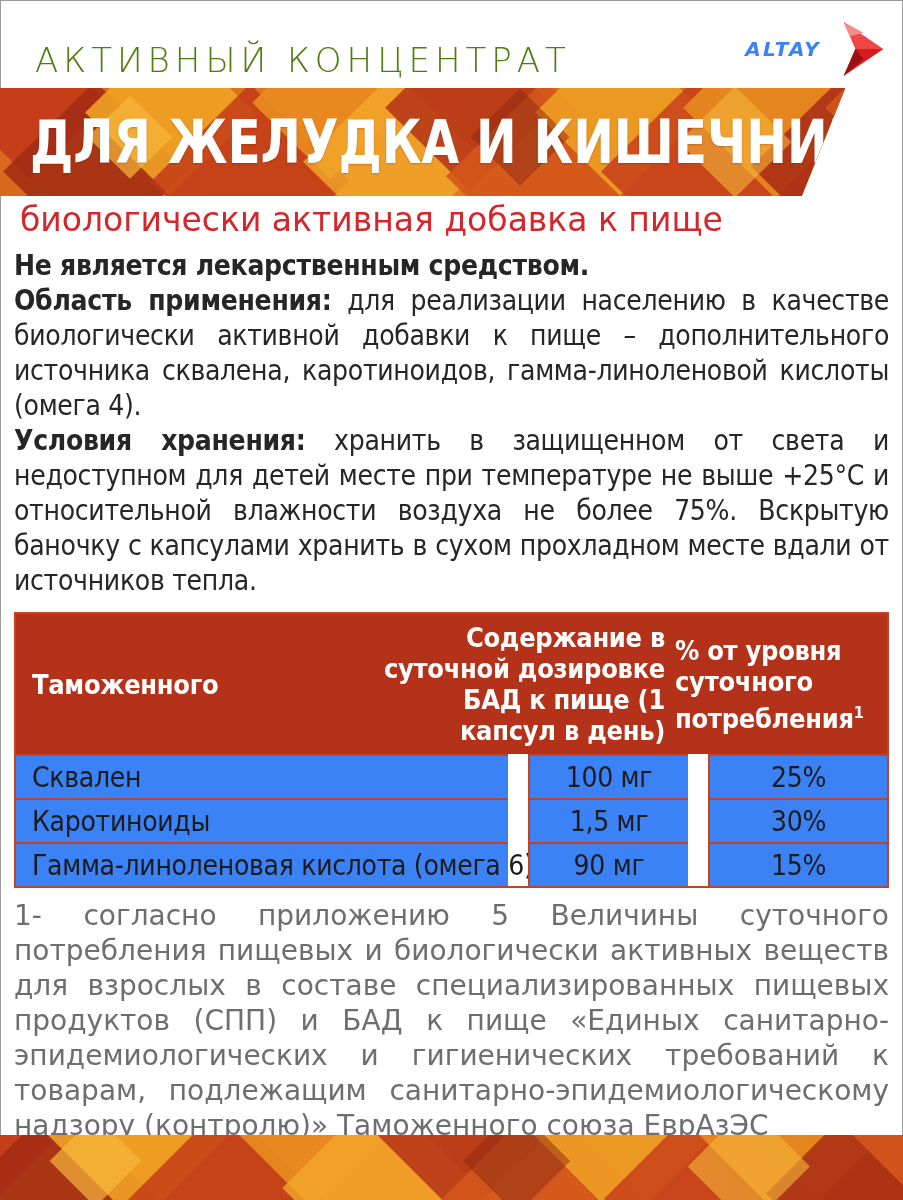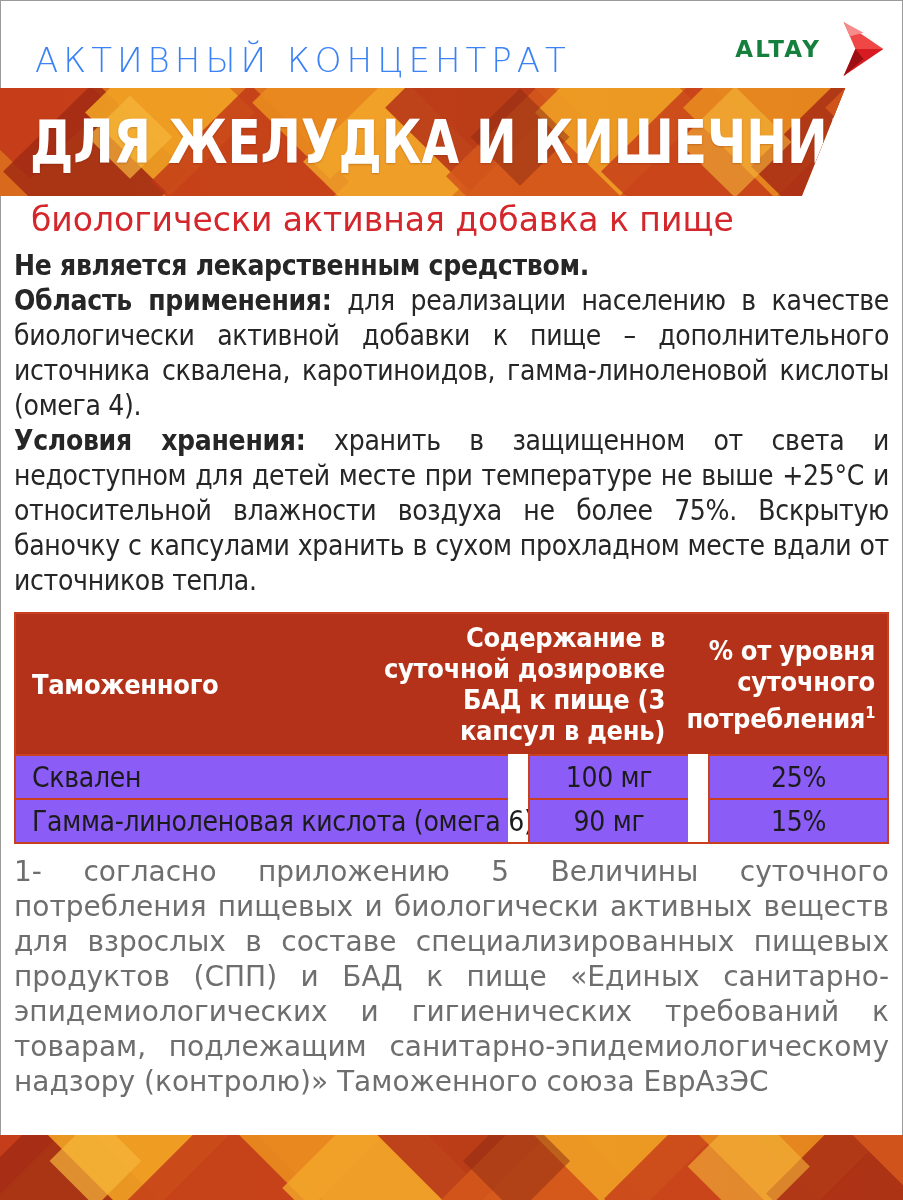--- a/index.html
+++ b/index.html
@@ -8,74 +8,74 @@
     background:#ffffff; overflow:hidden;
     box-shadow: inset 0 0 0 1px #9b9b9b;
     font-family:"DejaVu Sans", "Liberation Sans", sans-serif;
     color:#262626;
   }
   .cond { font-stretch: condensed; letter-spacing:-0.3px; }
 
   
   .hdr-title {
     position:absolute; top:40px; left:35px;
-    font-size:34px; font-weight:300; letter-spacing:5px; color:#3b82f6;
+    font-size:34px; font-weight:300; letter-spacing:5px; color:#4d7c0f;
     white-space:nowrap;
     text-align:center;
   }
   .brand {
     position:absolute; top:18px; right:16px;
     display:flex; align-items:center; gap:10px;
   }
   .brand-text { text-align:left; }
   .brand-line {
-    font-weight:700; font-size:23px; letter-spacing:2.2px; color:#15803d;
-    line-height:31px; white-space:nowrap;
+    font-weight:700; font-size:20px; letter-spacing:2.2px; color:#3b82f6;
+    line-height:31px; white-space:nowrap;font-style:italic;
   }
   .brand-arrow { width:56px; height:62px; flex:0 0 auto; }
 
   
   .banner {
     position:absolute; top:88px; left:0; width:903px; height:108px;
     clip-path: polygon(0 0, 93.6% 0, 88.8% 100%, 0 100%);
   }
   .banner svg { display:block; width:100%; height:100%; }
   .banner-title {
     position:absolute; left:30px; top:50%;
     transform: translateY(-50%) scaleX(0.9); transform-origin:0 50%;
     font-size:60px; font-weight:700; color:#ffffff;
     white-space:nowrap; font-stretch:condensed;
     text-shadow:0 1px 2px rgba(90,20,0,.25);
   }
   .banner-subtitle {
-    position:absolute; top:200px; left:31px;
+    position:absolute; top:200px; left:20px;
     font-size:33px; color:#d4262b; white-space:nowrap;
   }
 
   
   .content { position:absolute; top:248px; left:14px; width:875px; }
   .content p { margin:0; text-align:justify; font-size:28px; line-height:35px; }
   .content p b { font-weight:700; }
   .disclaimer { text-align:left; font-weight:700; }
 
   
   .ntable { margin:14px 0 10px 0; border:2px solid #c84020; }
   .thead {
     background:#b43219; color:#ffffff; display:flex; align-items:stretch;
     padding:8px 12px 8px 16px;
   }
   .th { font-weight:700; font-size:27px; line-height:31px; }
   .th1 { flex:1; align-self:center; text-align:left; }
   .th2 { width:305px; text-align:right; align-self:center; }
-  .th3 { width:200px; text-align:right; align-self:center; padding-left:10px; }
+  .th3 { width:200px; text-align:left; align-self:center; padding-left:10px; }
   .th3 sup { font-size:60%; }
   .trow { display:grid; grid-template-columns:492px 180px 1fr; }
   .trow > div {
     border-top:2px solid #c84020; display:flex; align-items:center;
-    font-size:28px; color:#1b1b1b; min-height:42px; background:#8b5cf6;
+    font-size:28px; color:#1b1b1b; min-height:42px; background:#3b82f6;
   }
   .td-name { padding-left:16px; white-space:nowrap; }
   .td-amount, .td-pct { justify-content:center; border-left:2px solid #c84020;margin-left:20px; }
 
   
   .footnote {
     font-size:24px; line-height:30px; color:#6e6e6e; text-align:justify;
     letter-spacing:0;
   }
 
@@ -142,27 +142,32 @@
     <p class="disclaimer">Не является лекарственным средством.</p>
 
 
     <p><b>Область применения:</b> <span>для реализации населению в качестве биологически активной добавки к пище – дополнительного источника сквалена, каротиноидов, гамма-линоленовой кислоты (омега 4).</span></p>
 
     <p><b>Условия хранения:</b> <span>хранить в защищенном от света и недоступном для детей месте при температуре не выше +25°С и относительной влажности воздуха не более 75%. Вскрытую баночку с капсулами хранить в сухом прохладном месте вдали от источников тепла.</span></p>
 
     <div class="ntable">
       <div class="thead">
         <div class="th th1">Таможенного</div>
-        <div class="th th2">Содержание в суточной дозировке БАД к пище (3 капсул в день)</div>
+        <div class="th th2">Содержание в суточной дозировке БАД к пище (1 капсул в день)</div>
         <div class="th th3"><span>% от уровня суточного потребления</span><sup>1</sup></div>
       </div>
       <div class="trow">
         <div class="td-name">Сквален</div>
         <div class="td-amount">100 мг</div>
         <div class="td-pct">25%</div>
+      </div>
+      <div class="trow">
+        <div class="td-name">Каротиноиды</div>
+        <div class="td-amount">1,5 мг</div>
+        <div class="td-pct">30%</div>
       </div>
       <div class="trow">
         <div class="td-name">Гамма-линоленовая кислота (омега 6)</div>
         <div class="td-amount">90 мг</div>
         <div class="td-pct">15%</div>
       </div>
     </div>
 
     <p class="footnote" style="font-stretch:normal; letter-spacing:0;">1- согласно приложению 5 Величины суточного потребления пищевых и биологически активных веществ для взрослых в составе специализированных пищевых продуктов (СПП) и БАД к пище «Единых санитарно-эпидемиологических и гигиенических требований к товарам, подлежащим санитарно-эпидемиологическому надзору (контролю)» Таможенного союза ЕврАзЭС</p>
 

